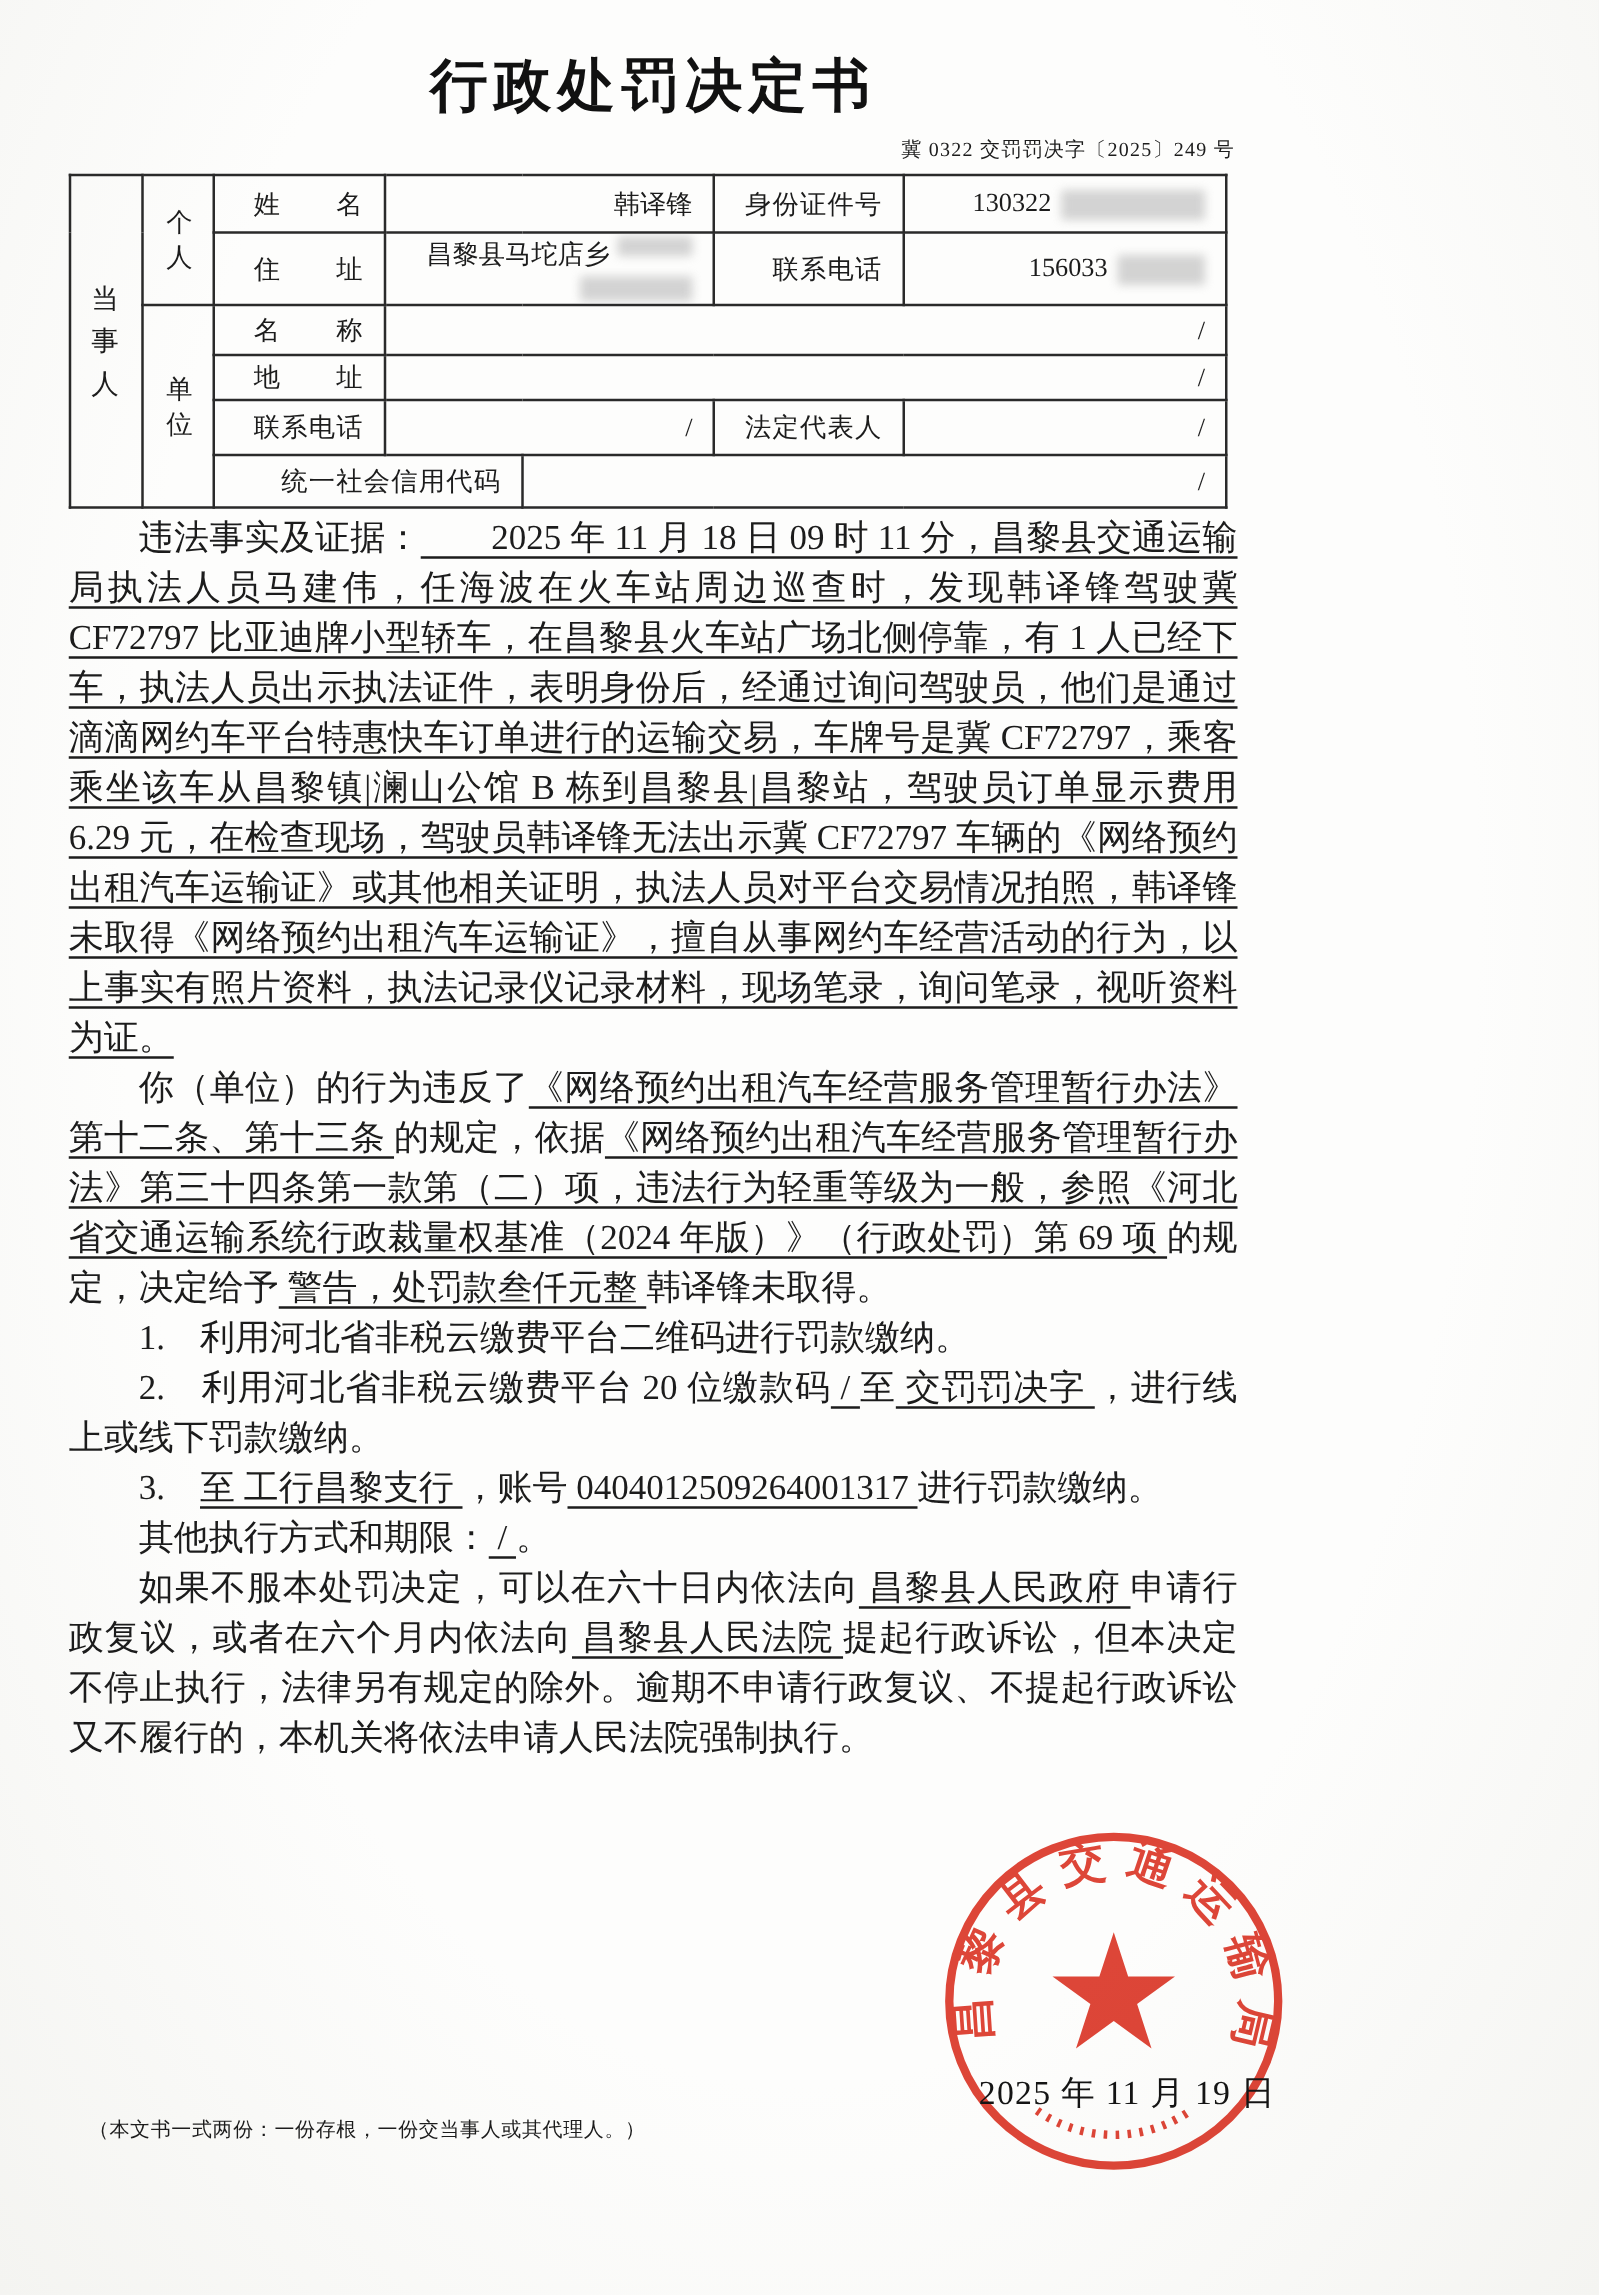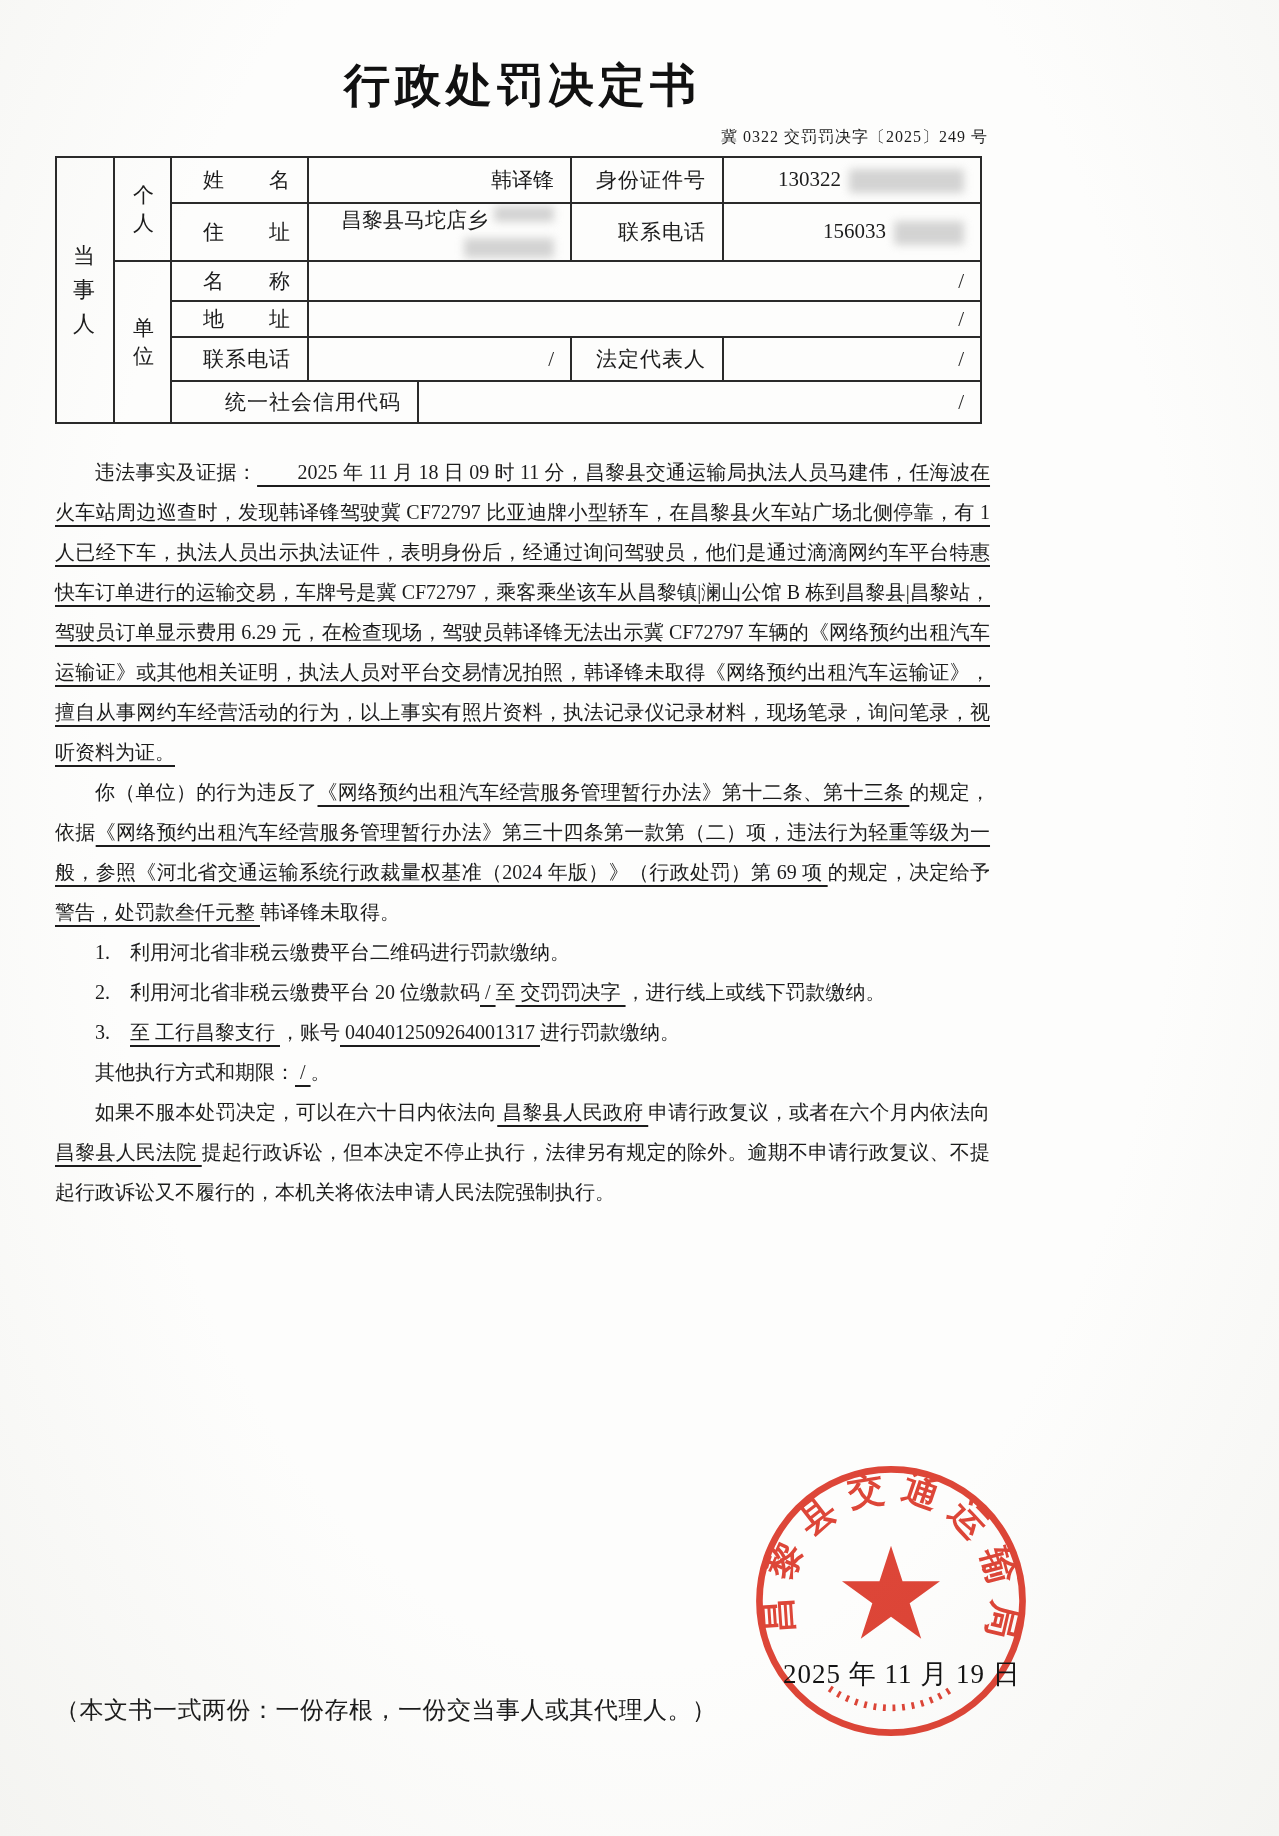--- a/index.html
+++ b/index.html
@@ -6,21 +6,21 @@
   .page{
     position:relative;
     width:1279px;height:1836px;
     margin:0 auto;
     background:#fcfcfa;
     background-image:radial-gradient(ellipse at 50% 40%, #fdfdfc 60%, #f4f4f1 100%);
     overflow:hidden;
     font-family:"Liberation Serif","DejaVu Serif",serif;
     color:#1c1c1c;
   }
-  .content{position:absolute;left:55px;top:55px;width:935px;}
+  .content{position:absolute;left:55px;top:38px;width:935px;}
   h1.title{
     margin:0 0 10px 0;
     text-align:center;
     font-family:"Liberation Sans","DejaVu Sans",sans-serif;
     font-weight:700;font-size:46px;letter-spacing:5px;color:#111;
   }
   .docnum{text-align:right;font-size:16px;margin:0 2px 8px 0;letter-spacing:1px;}
   table.party{
     border-collapse:collapse;width:925px;table-layout:fixed;
     font-size:21px;
@@ -35,37 +35,37 @@
   .r1{height:46px}.r2{height:48px}.r3{height:40px}.r4{height:36px}.r5{height:44px}.r6{height:42px}
   .redact{
     display:inline-block;background:#bdbdbd;opacity:.65;
     filter:blur(4px);border-radius:2px;vertical-align:middle;margin-left:8px;
   }
   .rw115{width:115px;height:24px}
   .rw70{width:70px;height:24px}
   .rw60{width:60px;height:16px;margin-left:6px;vertical-align:top}
   .rw90{width:90px;height:20px;margin-left:0}
   .addr-l2{line-height:24px;}
-  .body-text{margin-top:28px;font-size:20px;line-height:40px;text-align:justify;}
+  .body-text{margin-top:4px;font-size:28px;line-height:40px;text-align:justify;}
   .body-text p{margin:0;text-indent:2em;}
   .u, .body-text .u{
     text-decoration:underline;
     text-underline-offset:6px;
     text-decoration-thickness:1.5px;
     text-decoration-color:#1c1c1c;
   }
   .seal{position:absolute;left:748px;top:1458px;width:286px;height:286px;
         mix-blend-mode:multiply;opacity:.92;}
   .sign-date{
     position:absolute;left:783px;top:1656px;
     font-size:27px;letter-spacing:1px;color:#141414;white-space:nowrap;
   }
   .copies-note{
-    position:absolute;left:55px;top:1694px;
-    font-size:24px;letter-spacing:.5px;color:#1c1c1c;white-space:nowrap;
+    position:absolute;left:71px;top:1694px;
+    font-size:16px;letter-spacing:.5px;color:#1c1c1c;white-space:nowrap;
   }
 </style>
 </head>
 <body>
 
 <div class="page">
   <div class="content">
 
     <h1 class="title">行政处罚决定书</h1>
     <div class="docnum">冀 0322 交罚罚决字〔2025〕249 号</div>

